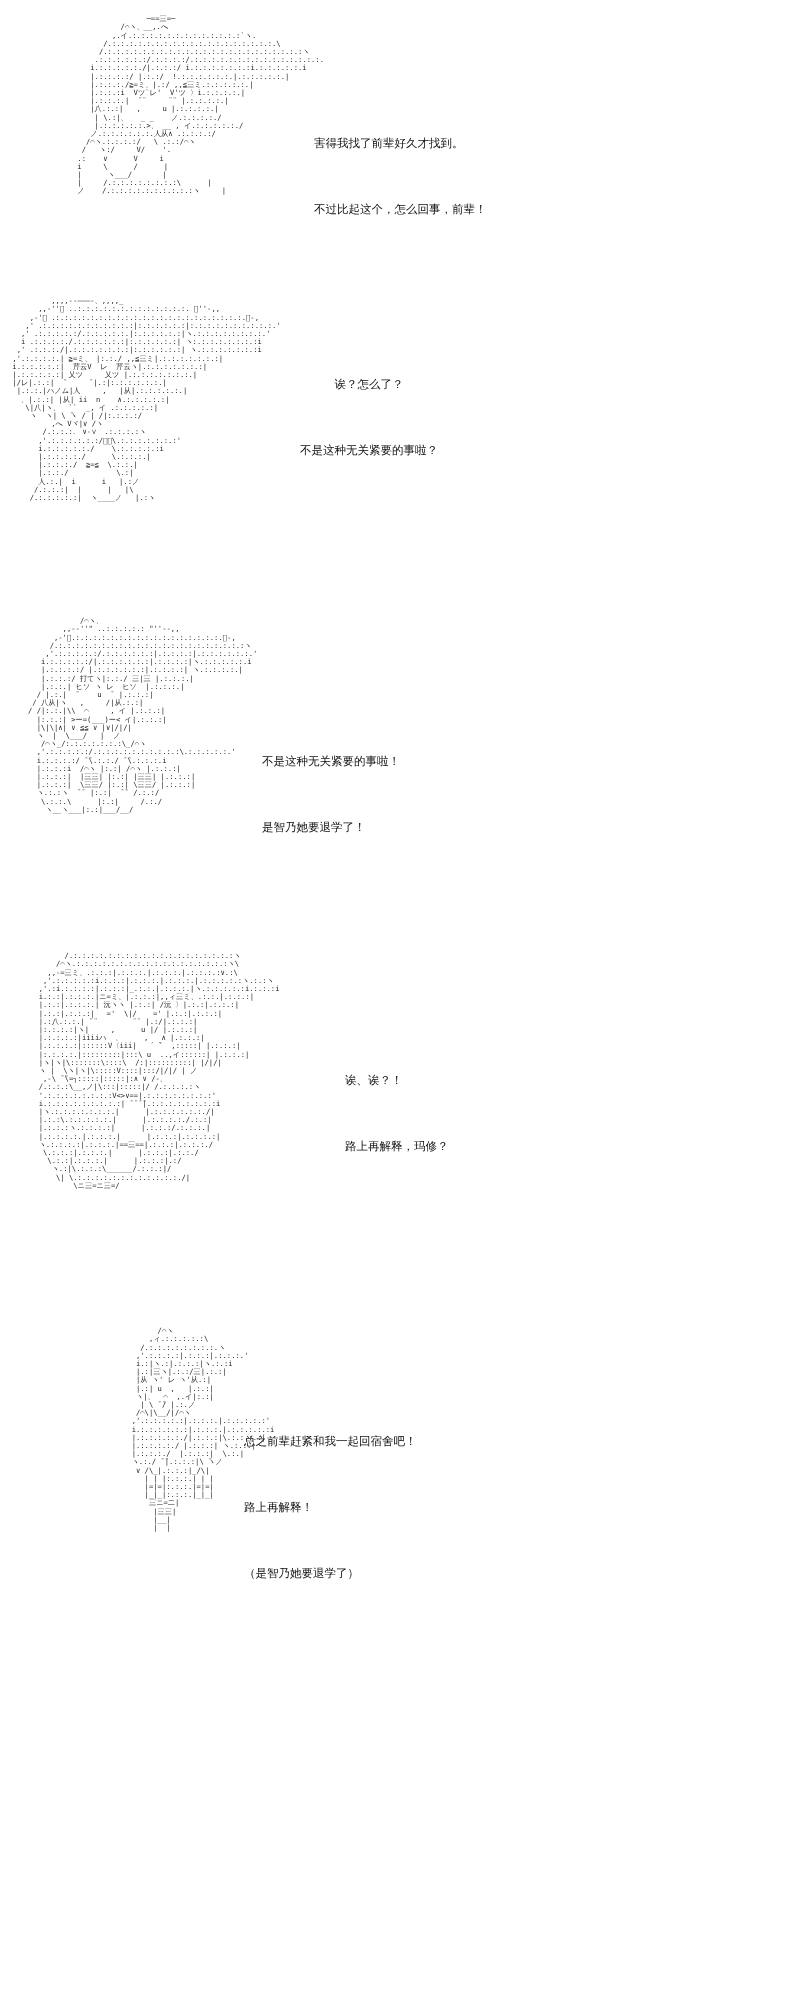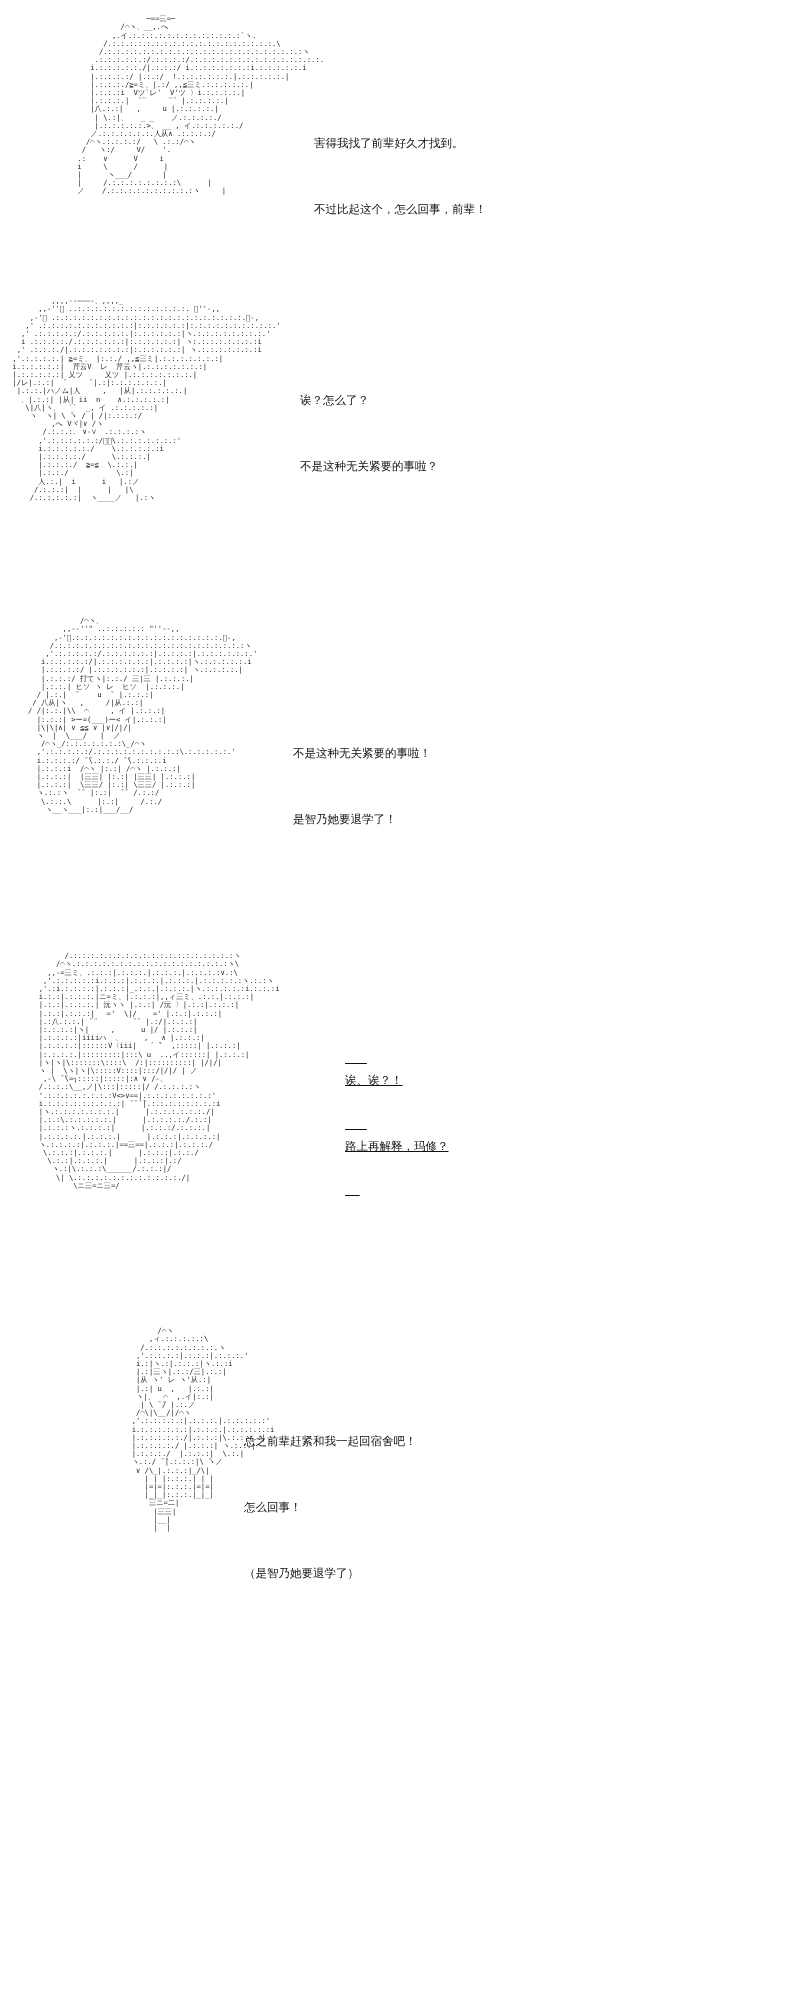--- a/index.html
+++ b/index.html
@@ -102,21 +102,21 @@
           ,へ Vヾ|∨ /ヽ
         /.:.:.:.゙∨-∨゙.:.:.:.:ヽ
        ,'.:.:.:.:.:.:/゙゙\.:.:.:.:.:.:.:'
        i.:.:.:.:.:./    \.:.:.:.:.:i
        |.:.:.:.:./      \.:.:.:.|
        |.:.:.:./  ≧=≦  \.:.:.|
        |.:.:./           \.:|
        人.:.|  i      i   |.:ノ
       /.:.:.:|  |      |   |\
      /.:.:.:.:.:|  ヽ____ノ   |.:ヽ</pre>
-    <div class="dialogue" style="left:300px; top:65px;">
+    <div class="dialogue" style="left:300px; top:49px;text-align:center;">
       <span class="dline">诶？怎么了？</span>
       <span class="dline">不是这种无关紧要的事啦？</span>
     </div>
   </div>
 
   <div class="panel" id="panel-3">
     <pre class="aa" style="left:28px; top:10px;">            /⌒ヽ、
         ,,-‐''" ..:.:.:.:.: "''‐-,,
       ,‐'゙.:.:.:.:.:.:.:.:.:.:.:.:.:.:.:.:.:.゙‐,
      /.:.:.:.:.:.:.:.:.:.:.:.:.:.:.:.:.:.:.:.:.:.:ヽ
@@ -133,21 +133,21 @@
   ヽ  |  \___/   |  ノ
    /⌒ヽ_/:.:.:.:.:.:.:\_/⌒ヽ
   ,'.:.:.:.:.:/.:.:.:.:.:.:.:.:.:.:\.:.:.:.:.:.'
   i.:.:.:.:/ ̄ ̄\.:.:./ ̄ ̄\.:.:.:.i
   |.:.:.:i  /⌒ヽ |:.:| /⌒ヽ |.:.:.:|
   |.:.:.:|  |三三| |:.:| |三三| |.:.:.:|
   |.:.:.:|  \三三/ |:.:| \三三/ |.:.:.:|
   ヽ.:.:ヽ  ̄ ̄  |:.:|  ̄ ̄  /.:.:/
    \.:.:.\      |:.:|     /.:./
     ヽ__ヽ___|:.:|___/__/</pre>
-    <div class="dialogue" style="left:262px; top:98px;margin-left:31px;">
+    <div class="dialogue" style="left:262px; top:106px;">
       <span class="dline">不是这种无关紧要的事啦！</span>
       <span class="dline">是智乃她要退学了！</span>
     </div>
   </div>
 
   <div class="panel" id="panel-4">
     <pre class="aa" style="left:30px; top:10px;">        /.:.:.:.:.:.:.:.:.:.:.:.:.:.:.:.:.:.:.:ヽ
       /⌒ヽ.:.:.:.:.:.:.:.:.:.:.:.:.:.:.:.:.:.:ヽ\
     ,,‐=三ミ、.:.:.:|.:.:.:.|.:.:.:.|.:.:.:.:∨.:\
    ,'.:.:.:.:.:i.:.:.:|.:.:.:.|.:.:.:.|.:.:.:.:.:ヽ.:.:ヽ
@@ -169,21 +169,21 @@
   |ヽ.:.:.:.:.:.:.:.|      |.:.:.:.:.:.:./|
   |.:.:\.:.:.:.:.:.|      |.:.:.:.:./.:.:|
   |.:.:.:ヽ.:.:.:.:|      |.:.:.:/.:.:.:.|
   |.:.:.:.:.|.:.:.:.|      |.:.:.:|.:.:.:.:|
   ヽ.:.:.:.:|.:.:.:.|==三==|.:.:.:|.:.:.:./
    \.:.:.:|.:.:.:.|      |.:.:.:|.:.:./
     \.:.:|.:.:.:.|      |.:.:.:|.:/
      ヽ.:|\.:.:.:\______/.:.:.:|/
       \| \.:.:.:.:.:.:.:.:.:.:.:.:./|
           \ニ三=ニ三=/</pre>
-    <div class="dialogue" style="left:345px; top:90px;text-decoration:underline;">
+    <div class="dialogue" style="left:345px; top:90px;">
       <span class="dline">诶、诶？！</span>
       <span class="dline">路上再解释，玛修？</span>
     </div>
   </div>
 
   <div class="panel" id="panel-5">
     <pre class="aa" style="left:110px; top:10px;">           /⌒ヽ
          ,ィ.:.:.:.:.:\
        /.:.:.:.:.:.:.:.:.ヽ
       ,'.:.:.:.:|.:.:.:|.:.:.:.'
@@ -203,18 +203,18 @@
       ∨ /\_|.:.:.:|_/\|
         | | |:.:.:.| | |
         |=|=|:.:.:.|=|=|
         |_|_|:.:.:.|_|_|
          三ニ=二|
           |三三|
           |__|
           |  |</pre>
     <div class="dialogue" style="left:244px; top:76px;">
       <span class="dline">总之前辈赶紧和我一起回宿舍吧！</span>
-      <span class="dline">怎么回事！</span>
+      <span class="dline">路上再解释！</span>
       <span class="dline">（是智乃她要退学了）</span>
     </div>
   </div>
 
 </div>
 
 </body></html>

